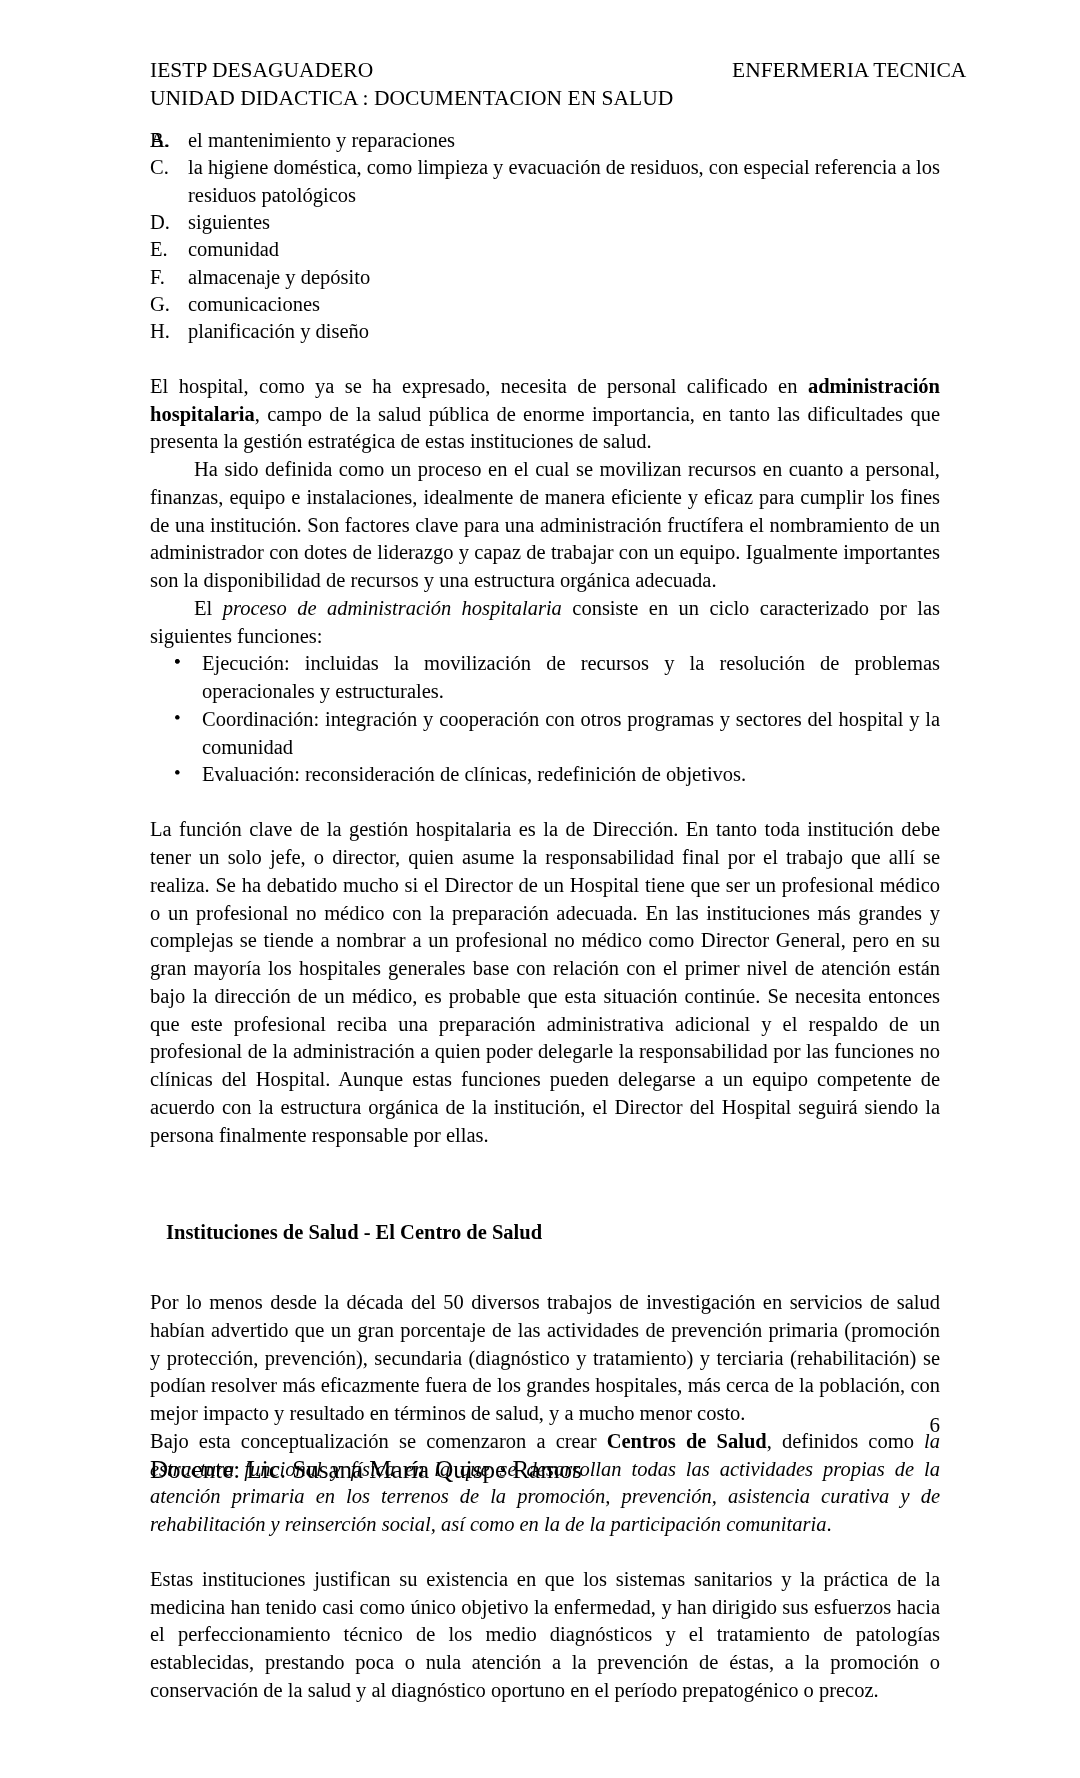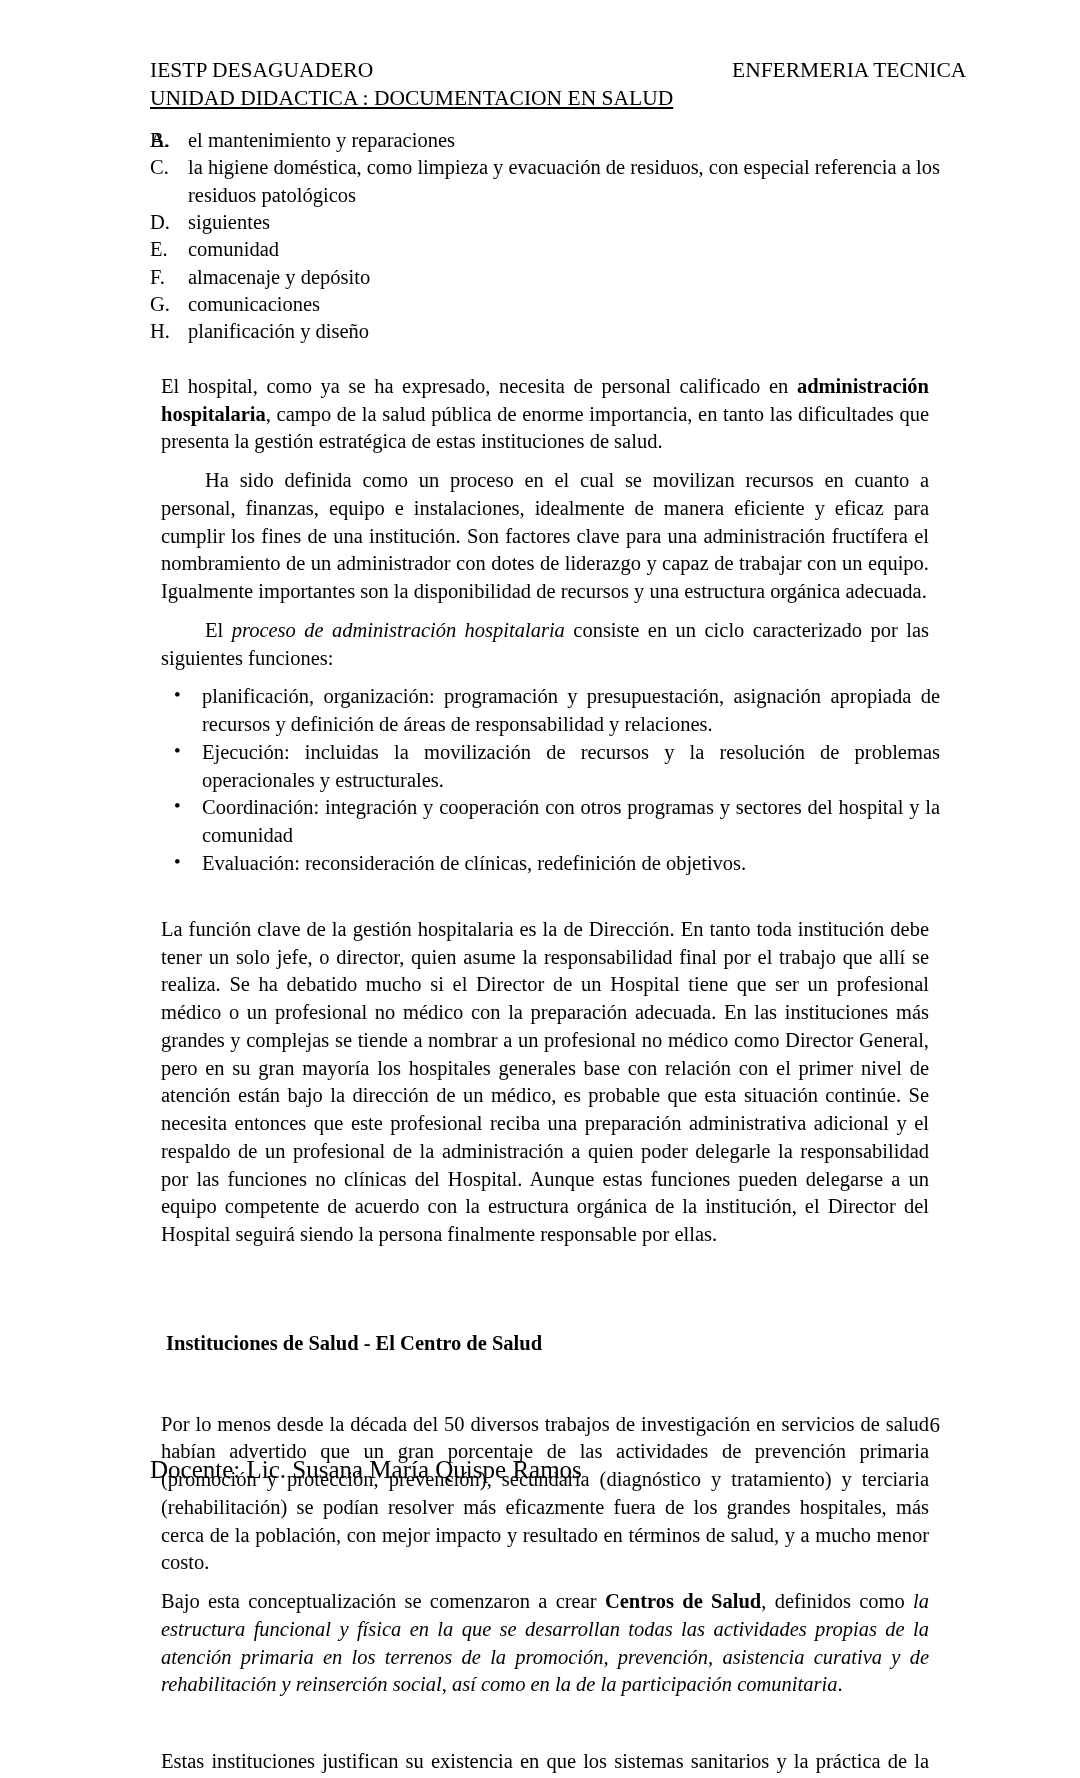--- a/index.html
+++ b/index.html
@@ -35,21 +35,20 @@
     white-space: nowrap;
   }
   .header-right {
     position: absolute;
     left: 582px;
     top: 0;
   }
   .header-row-2 {
     display: block;
     white-space: nowrap;
-    text-decoration: underline;
   }
 
   
   ol.alpha-list {
     list-style: none;
     margin: 0 0 0 0;
     padding: 0;
     font-size: 20.5px;
     line-height: 1.335;
   }
@@ -65,21 +64,21 @@
     width: 30px;
     text-align: left;
   }
 
   
   p.body {
     font-size: 20.5px;
     line-height: 1.355;
     text-align: justify;
     text-justify: inter-word;
-    margin: 11px;
+    margin: 0;
   }
   p.gap-top { margin-top: 27px; }
   p.indent { text-indent: 44px; }
   .b { font-weight: bold; }
   .i { font-style: italic; }
 
   
   ul.bullets {
     list-style: none;
     margin: 0;
@@ -173,21 +172,20 @@
 
   <p class="body gap-top"><span>El hospital, como ya se ha expresado, necesita de personal calificado en </span><span class="b">administración hospitalaria</span><span>, campo de la salud pública de enorme importancia, en tanto las dificultades que presenta la gestión estratégica de estas instituciones de salud.</span></p>
 
   <p class="body indent">Ha sido definida como un proceso en el cual se movilizan recursos en cuanto a personal, finanzas, equipo e instalaciones, idealmente de manera eficiente y eficaz para cumplir los fines de una institución. Son factores clave para una administración fructífera el nombramiento de un administrador con dotes de liderazgo y capaz de trabajar con un equipo. Igualmente importantes son la disponibilidad de recursos y una estructura orgánica adecuada.</p>
 
   <p class="body indent"><span>El </span><span class="i">proceso de administración hospitalaria</span><span> consiste en un ciclo caracterizado por las siguientes funciones:</span></p>
 
   <ul class="bullets">
     <li>
       <span class="dot">•</span>
-      <span>planificación, organización: programación y presupuestación, asignación apropiada de recursos y definición de áreas de responsabilidad y relaciones.</span>
     </li>
     <li>
       <span class="dot">•</span>
       <span>Ejecución: incluidas la movilización de recursos y la resolución de problemas operacionales y estructurales.</span>
     </li>
     <li>
       <span class="dot">•</span>
       <span>Coordinación: integración y cooperación con otros programas y sectores del hospital y la comunidad</span>
     </li>
     <li>

